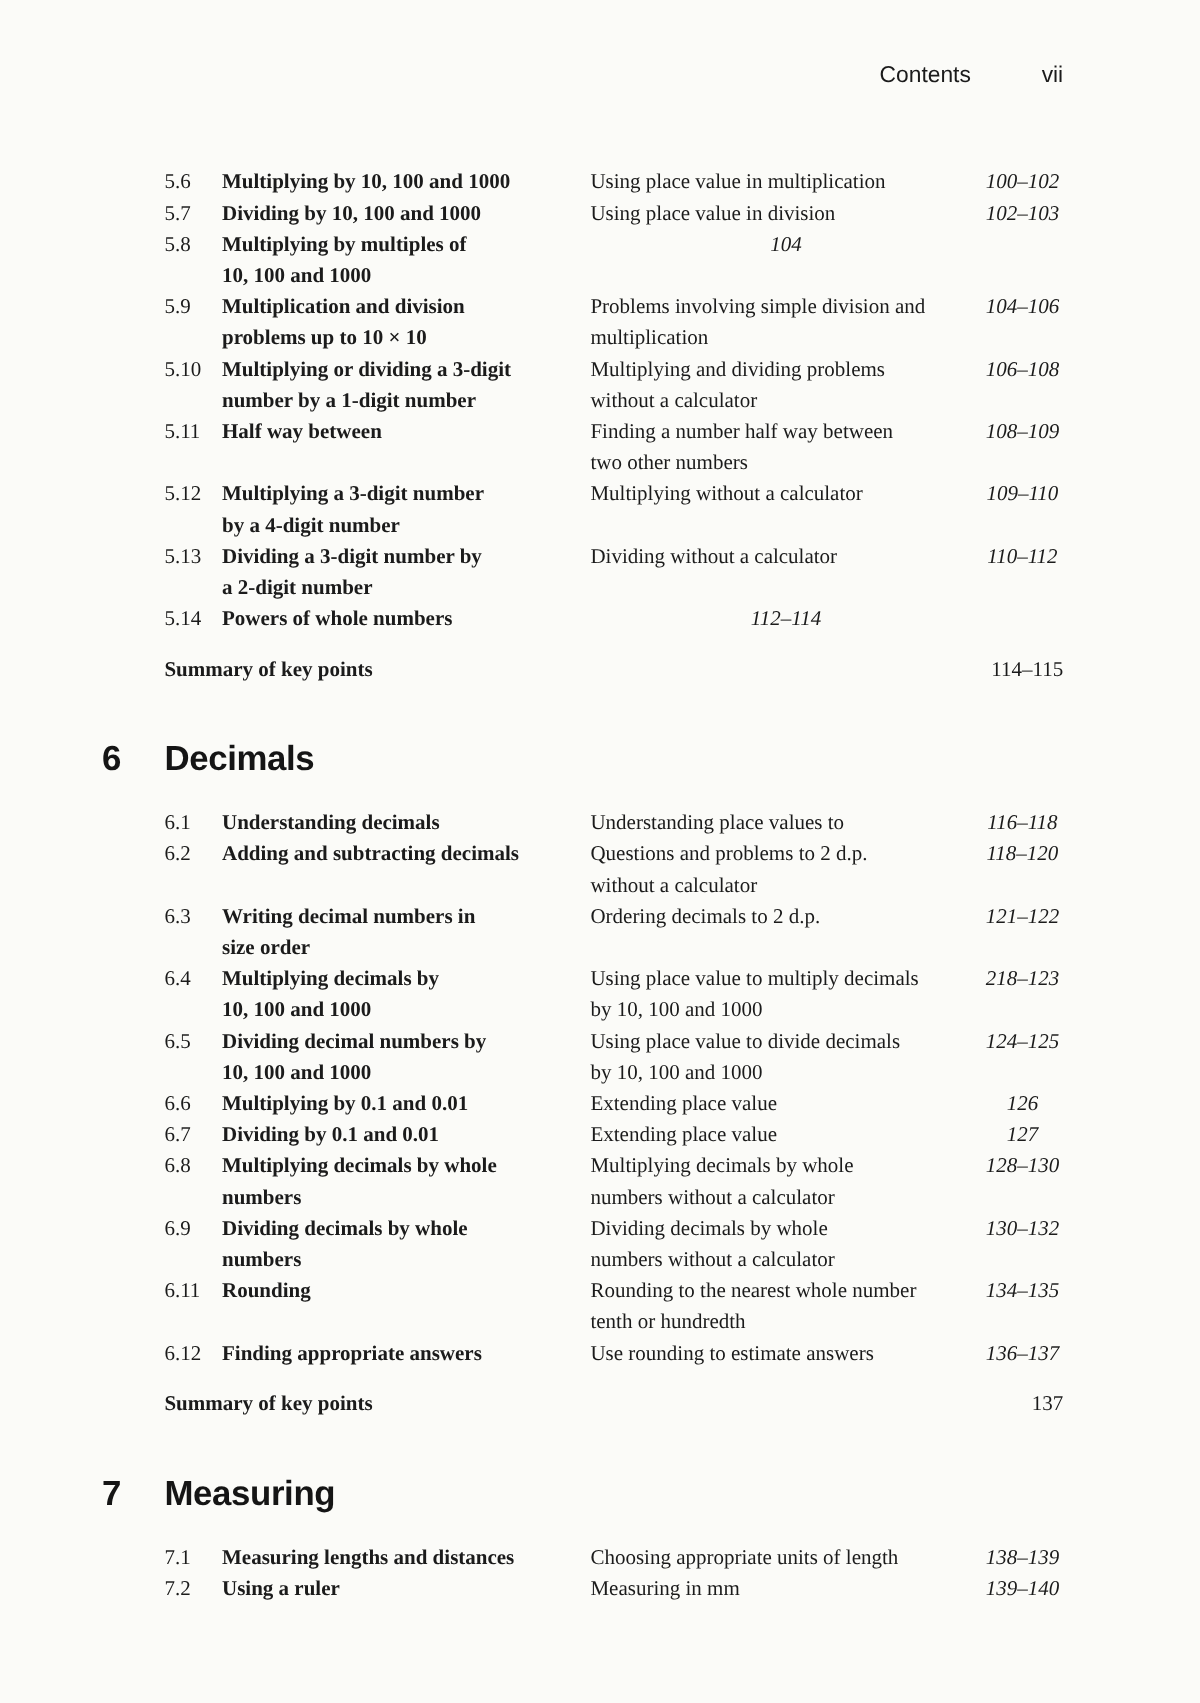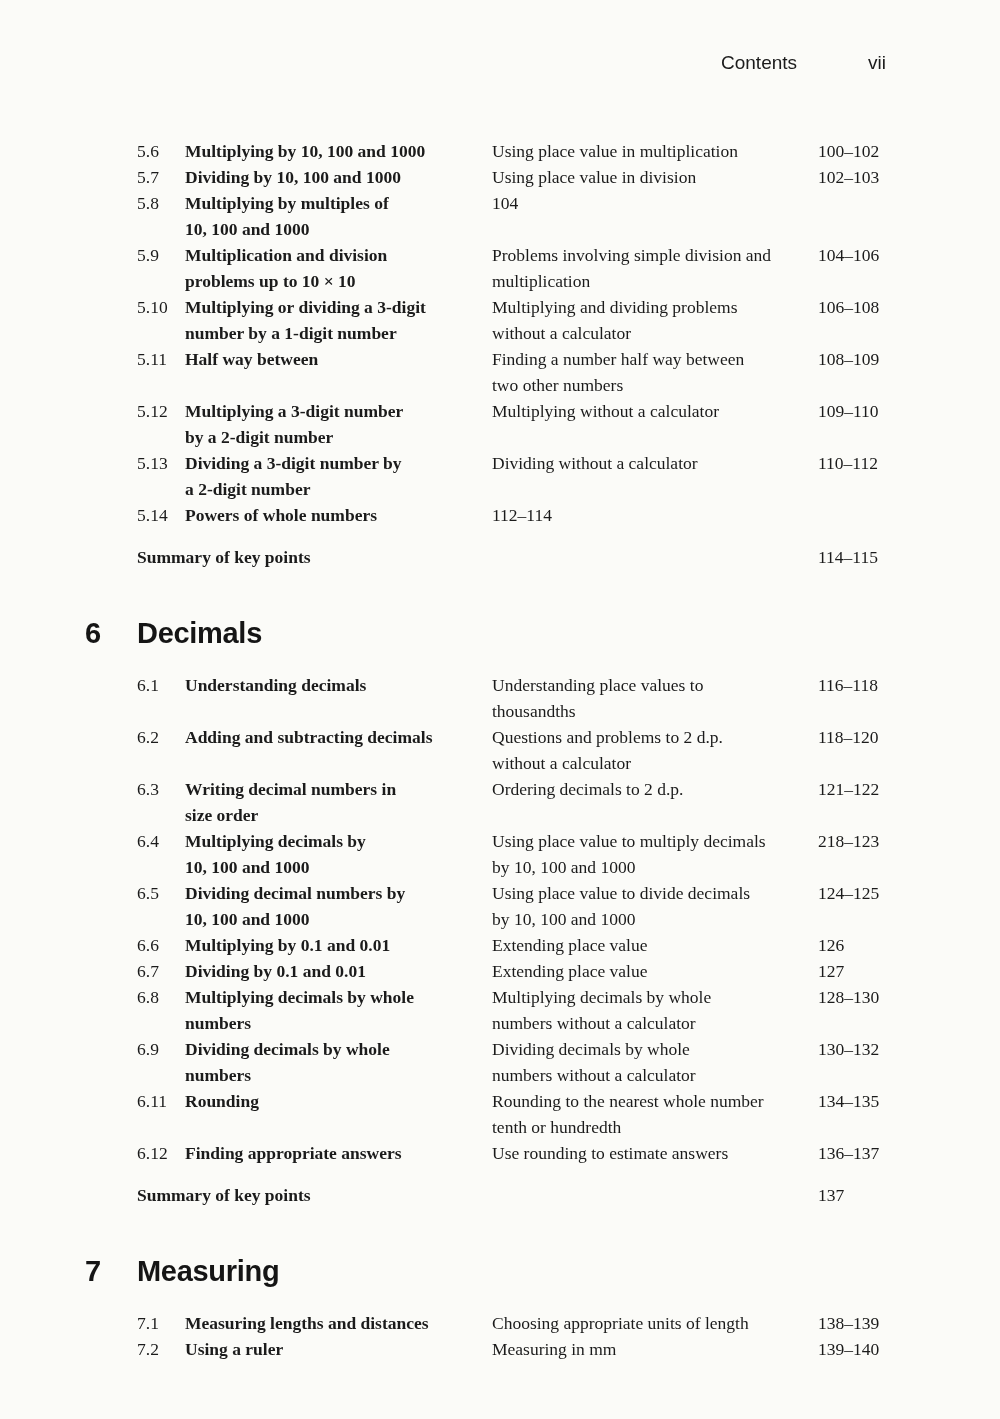--- a/index.html
+++ b/index.html
@@ -9,47 +9,47 @@
     background:#fbfbf8;
     color:#1b1b1b;
     font-family:"Liberation Serif", serif;
     overflow:hidden;
   }
 
   
   .page-header {
     position:absolute; top:52px; right:114px;
     font-family:"Liberation Sans", sans-serif;
-    font-size:19px; display:flex; gap:30px; align-items:baseline;
+    font-size:19px; display:flex; gap:18px; align-items:baseline;
   }
   .page-header .folio { font-weight:400;margin-left:41px; }
 
   
   .toc {
     position:absolute; left:137px; top:138px; width:749px;
     font-size:17.5px; line-height:26px;
   }
 
   .entry {
     display:grid;
     grid-template-columns:48px 307px 326px 68px;
     align-items:start;
   }
   .entry .num   { font-weight:400; }
   .entry .title { font-weight:700; padding-right:10px; }
   .entry .desc  { padding-right:6px; }
-  .entry .pages { text-align:left; white-space:nowrap; }
+  .entry .pages { text-align:center; white-space:nowrap;font-style:italic; }
 
   .summary-row {
     display:grid;
     grid-template-columns:1fr 68px;
     margin-top:16px;
     font-weight:700;
   }
-  .summary-row .pages { font-weight:400; }
+  .summary-row .pages { text-align:right; font-weight:400; }
 
   .chapter {
     position:relative;
     margin:46px 0 22px 0;
     font-family:"Liberation Sans", sans-serif;
     font-weight:700; font-size:29px; line-height:34px;
     letter-spacing:-0.3px; color:#151515;
   }
   .chapter .chapter-num { position:absolute; left:-52px; top:0; }
 </style>
@@ -122,21 +122,21 @@
       <div class="desc lines">
         <div class="desc-line">Finding a number half way between</div>
         <div class="desc-line">two other numbers</div>
       </div>
       <span class="pages">108–109</span>
     </div>
     <div class="entry">
       <span class="num">5.12</span>
       <div class="title lines">
         <div class="title-line">Multiplying a 3-digit number</div>
-        <div class="title-line">by a 2-digit number</div>
+        <div class="title-line">by a 4-digit number</div>
       </div>
       <div class="desc lines">
         <div class="desc-line">Multiplying without a calculator</div>
       </div>
       <span class="pages">109–110</span>
     </div>
     <div class="entry">
       <span class="num">5.13</span>
       <div class="title lines">
         <div class="title-line">Dividing a 3-digit number by</div>
@@ -159,21 +159,20 @@
       <span class="pages">114–115</span>
     </div>
     <div class="chapter"><span class="chapter-num">6</span><span class="chapter-title">Decimals</span></div>
     <div class="entry">
       <span class="num">6.1</span>
       <div class="title lines">
         <div class="title-line">Understanding decimals</div>
       </div>
       <div class="desc lines">
         <div class="desc-line">Understanding place values to</div>
-        <div class="desc-line">thousandths</div>
       </div>
       <span class="pages">116–118</span>
     </div>
     <div class="entry">
       <span class="num">6.2</span>
       <div class="title lines">
         <div class="title-line">Adding and subtracting decimals</div>
       </div>
       <div class="desc lines">
         <div class="desc-line">Questions and problems to 2 d.p.</div>

